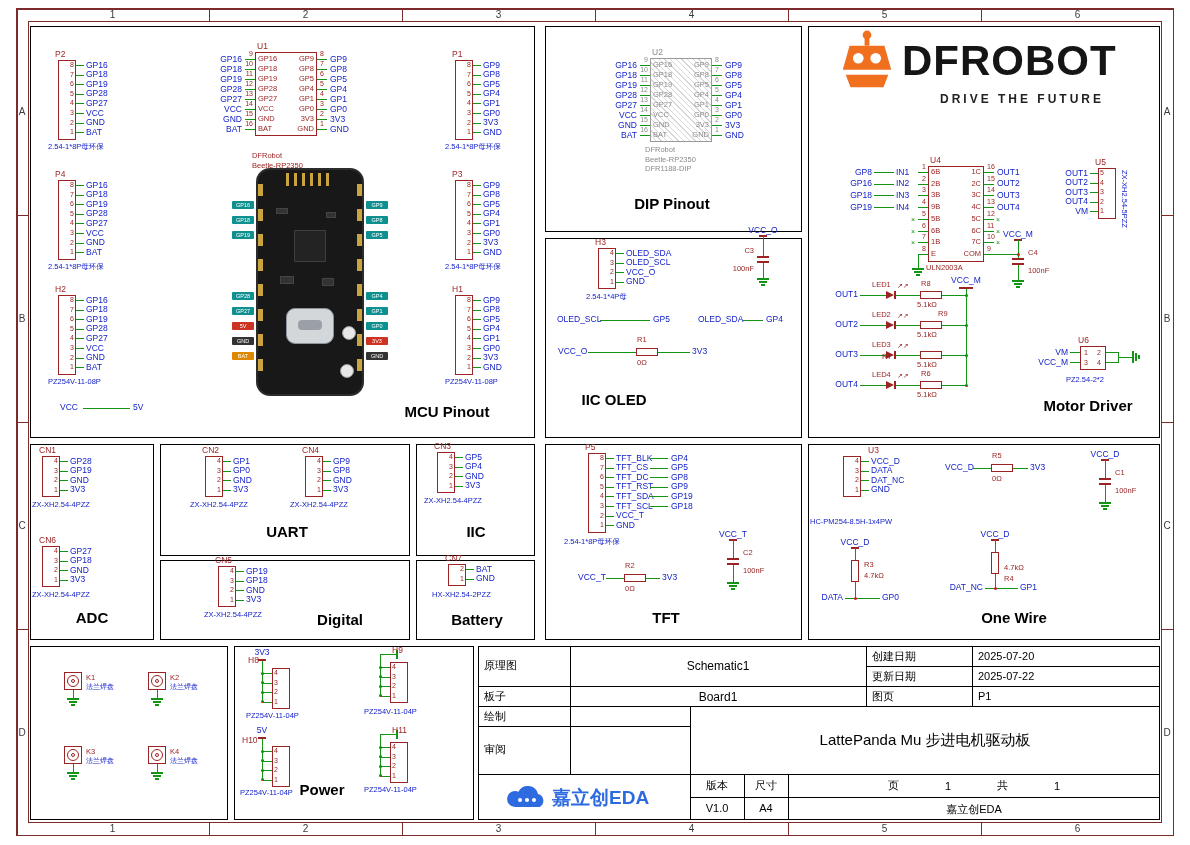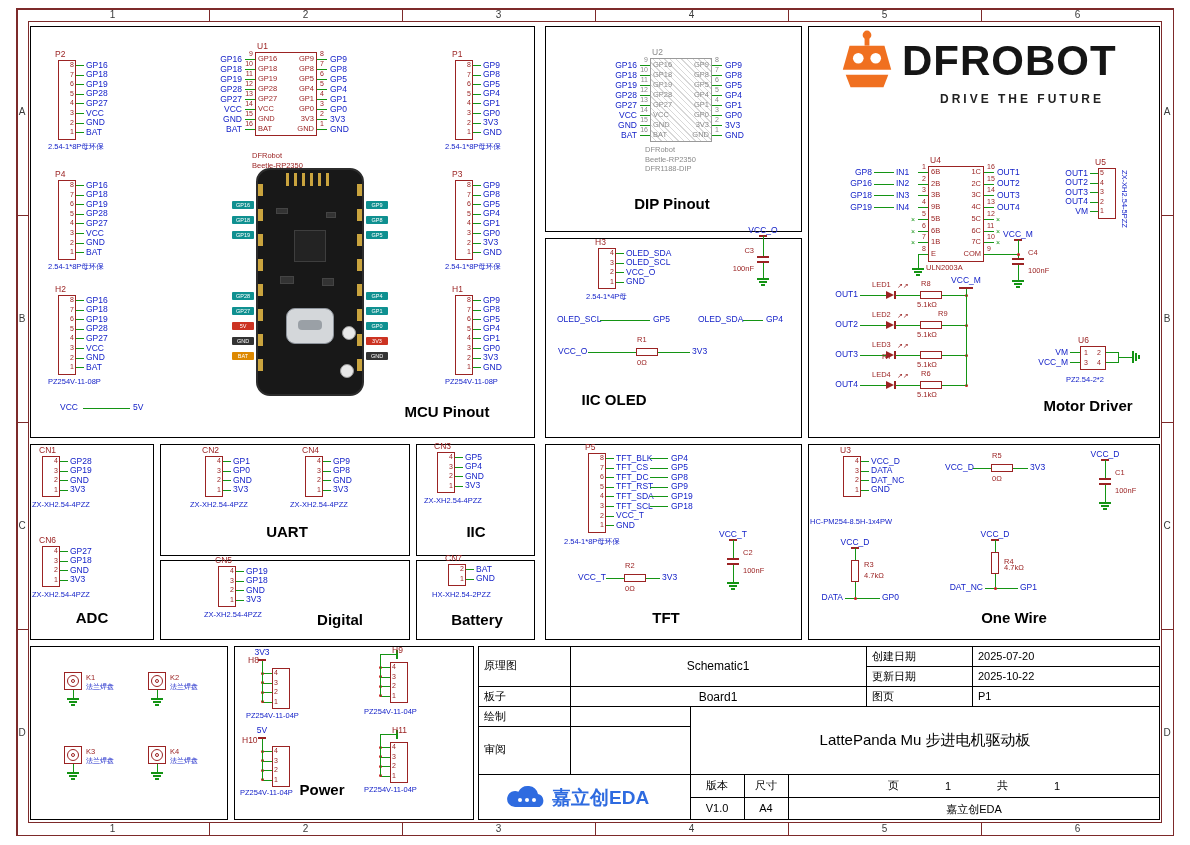--- a/index.html
+++ b/index.html
@@ -46,21 +46,21 @@
     </svg>
   </div>
   <div id="df-brand">DFROBOT</div>
   <div id="df-tag">DRIVE THE FUTURE</div>
 
   <div class="tb" style="left:484px;top:660px">原理图</div>
   <div class="tb tb12 ctr" style="left:718px;top:660px">Schematic1</div>
   <div class="tb" style="left:872px;top:651px">创建日期</div>
   <div class="tb" style="left:978px;top:651px">2025-07-20</div>
   <div class="tb" style="left:872px;top:671px">更新日期</div>
-  <div class="tb" style="left:978px;top:671px">2025-10-22</div>
+  <div class="tb" style="left:978px;top:671px">2025-07-22</div>
   <div class="tb" style="left:484px;top:691px">板子</div>
   <div class="tb tb12 ctr" style="left:718px;top:691px">Board1</div>
   <div class="tb" style="left:872px;top:691px">图页</div>
   <div class="tb" style="left:978px;top:691px">P1</div>
   <div class="tb" style="left:484px;top:711px">绘制</div>
   <div class="tb" style="left:484px;top:744px">审阅</div>
   <div class="tb tb15 ctr" style="left:925px;top:732px">LattePanda Mu 步进电机驱动板</div>
   <div class="tb ctr" style="left:717px;top:780px">版本</div>
   <div class="tb ctr" style="left:766px;top:780px">尺寸</div>
   <div class="tb ctr" style="left:717px;top:803px">V1.0</div>
@@ -486,21 +486,21 @@
     <div class="t f8 blu" style="left: 871px; top: 456.5px;">VCC_D</div>
     <div class="t f6 red rgt" style="left: 859px; top: 466.6px;">3</div>
     <div class="wire" style="left: 861px; top: 470.6px; width: 8px; height: 1px;"></div>
     <div class="t f8 blu" style="left: 871px; top: 466.1px;">DATA</div>
     <div class="t f6 red rgt" style="left: 859px; top: 476.2px;">2</div>
     <div class="wire" style="left: 861px; top: 480.2px; width: 8px; height: 1px;"></div>
     <div class="t f8 blu" style="left: 871px; top: 475.7px;">DAT_NC</div>
     <div class="t f6 red rgt" style="left: 859px; top: 485.8px;">1</div>
     <div class="wire" style="left: 861px; top: 489.8px; width: 8px; height: 1px;"></div>
     <div class="t f8 blu" style="left: 871px; top: 485.3px;">GND</div>
-    <div class="t f8 red" style="left: 840px; top: 446px;">U3</div>
+    <div class="t f8 red" style="left: 868px; top: 446px;">U3</div>
     <div class="t f7 blu" style="left: 810px; top: 518px;">HC-PM254-8.5H-1x4PW</div>
     <div class="sym" style="left: 1098px; top: 168px; width: 18px; height: 51px;"></div>
     <div class="t f6 red" style="left: 1100px; top: 169px;">5</div>
     <div class="wire" style="left: 1090px; top: 173px; width: 8px; height: 1px;"></div>
     <div class="t f8 blu rgt" style="left: 1088px; top: 168.5px;">OUT1</div>
     <div class="t f6 red" style="left: 1100px; top: 178.6px;">4</div>
     <div class="wire" style="left: 1090px; top: 182.6px; width: 8px; height: 1px;"></div>
     <div class="t f8 blu rgt" style="left: 1088px; top: 178.1px;">OUT2</div>
     <div class="t f6 red" style="left: 1100px; top: 188.2px;">3</div>
     <div class="wire" style="left: 1090px; top: 192.2px; width: 8px; height: 1px;"></div>
@@ -775,21 +775,21 @@
     <div class="t f7 red" style="left: 864px; top: 572px;">4.7kΩ</div>
     <div class="t f8 blu ctr" style="left: 995px; top: 530px;">VCC_D</div>
     <div class="bar" style="left: 991px; top: 539px; width: 8px; height: 1.5px;"></div>
     <div class="wire" style="left: 995px; top: 540px; width: 1px; height: 12px;"></div>
     <div class="sym" style="left: 991px; top: 552px; width: 8px; height: 22px;"></div>
     <div class="wire" style="left: 995px; top: 574px; width: 1px; height: 14px;"></div>
     <div class="wire" style="left: 985px; top: 588px; width: 33px; height: 1px;"></div>
     <div class="dot" style="left: 995px; top: 588px;"></div>
     <div class="t f8 blu rgt" style="left: 983px; top: 583px;">DAT_NC</div>
     <div class="t f8 blu" style="left: 1020px; top: 583px;">GP1</div>
-    <div class="t f7 red" style="left: 1004px; top: 558px;">R4</div>
+    <div class="t f7 red" style="left: 1004px; top: 575px;">R4</div>
     <div class="t f7 red" style="left: 1004px; top: 564px;">4.7kΩ</div>
     <div class="t f8 blu ctr" style="left: 763px; top: 226px;">VCC_O</div>
     <div class="bar" style="left: 759px; top: 235px; width: 8px; height: 1.5px;"></div>
     <div class="wire" style="left: 763px; top: 236px; width: 1px; height: 20px;"></div>
     <div class="bar" style="left: 757px; top: 256px; width: 12px; height: 2px;"></div>
     <div class="bar" style="left: 757px; top: 261px; width: 12px; height: 2px;"></div>
     <div class="wire" style="left: 763px; top: 263px; width: 1px; height: 9px;"></div>
     <div class="wire" style="left: 763px; top: 272px; width: 1px; height: 6px;"></div>
     <div class="wire" style="left: 757px; top: 278px; width: 12px; height: 1.5px;"></div>
     <div class="wire" style="left: 759px; top: 281px; width: 8px; height: 1.5px;"></div>

